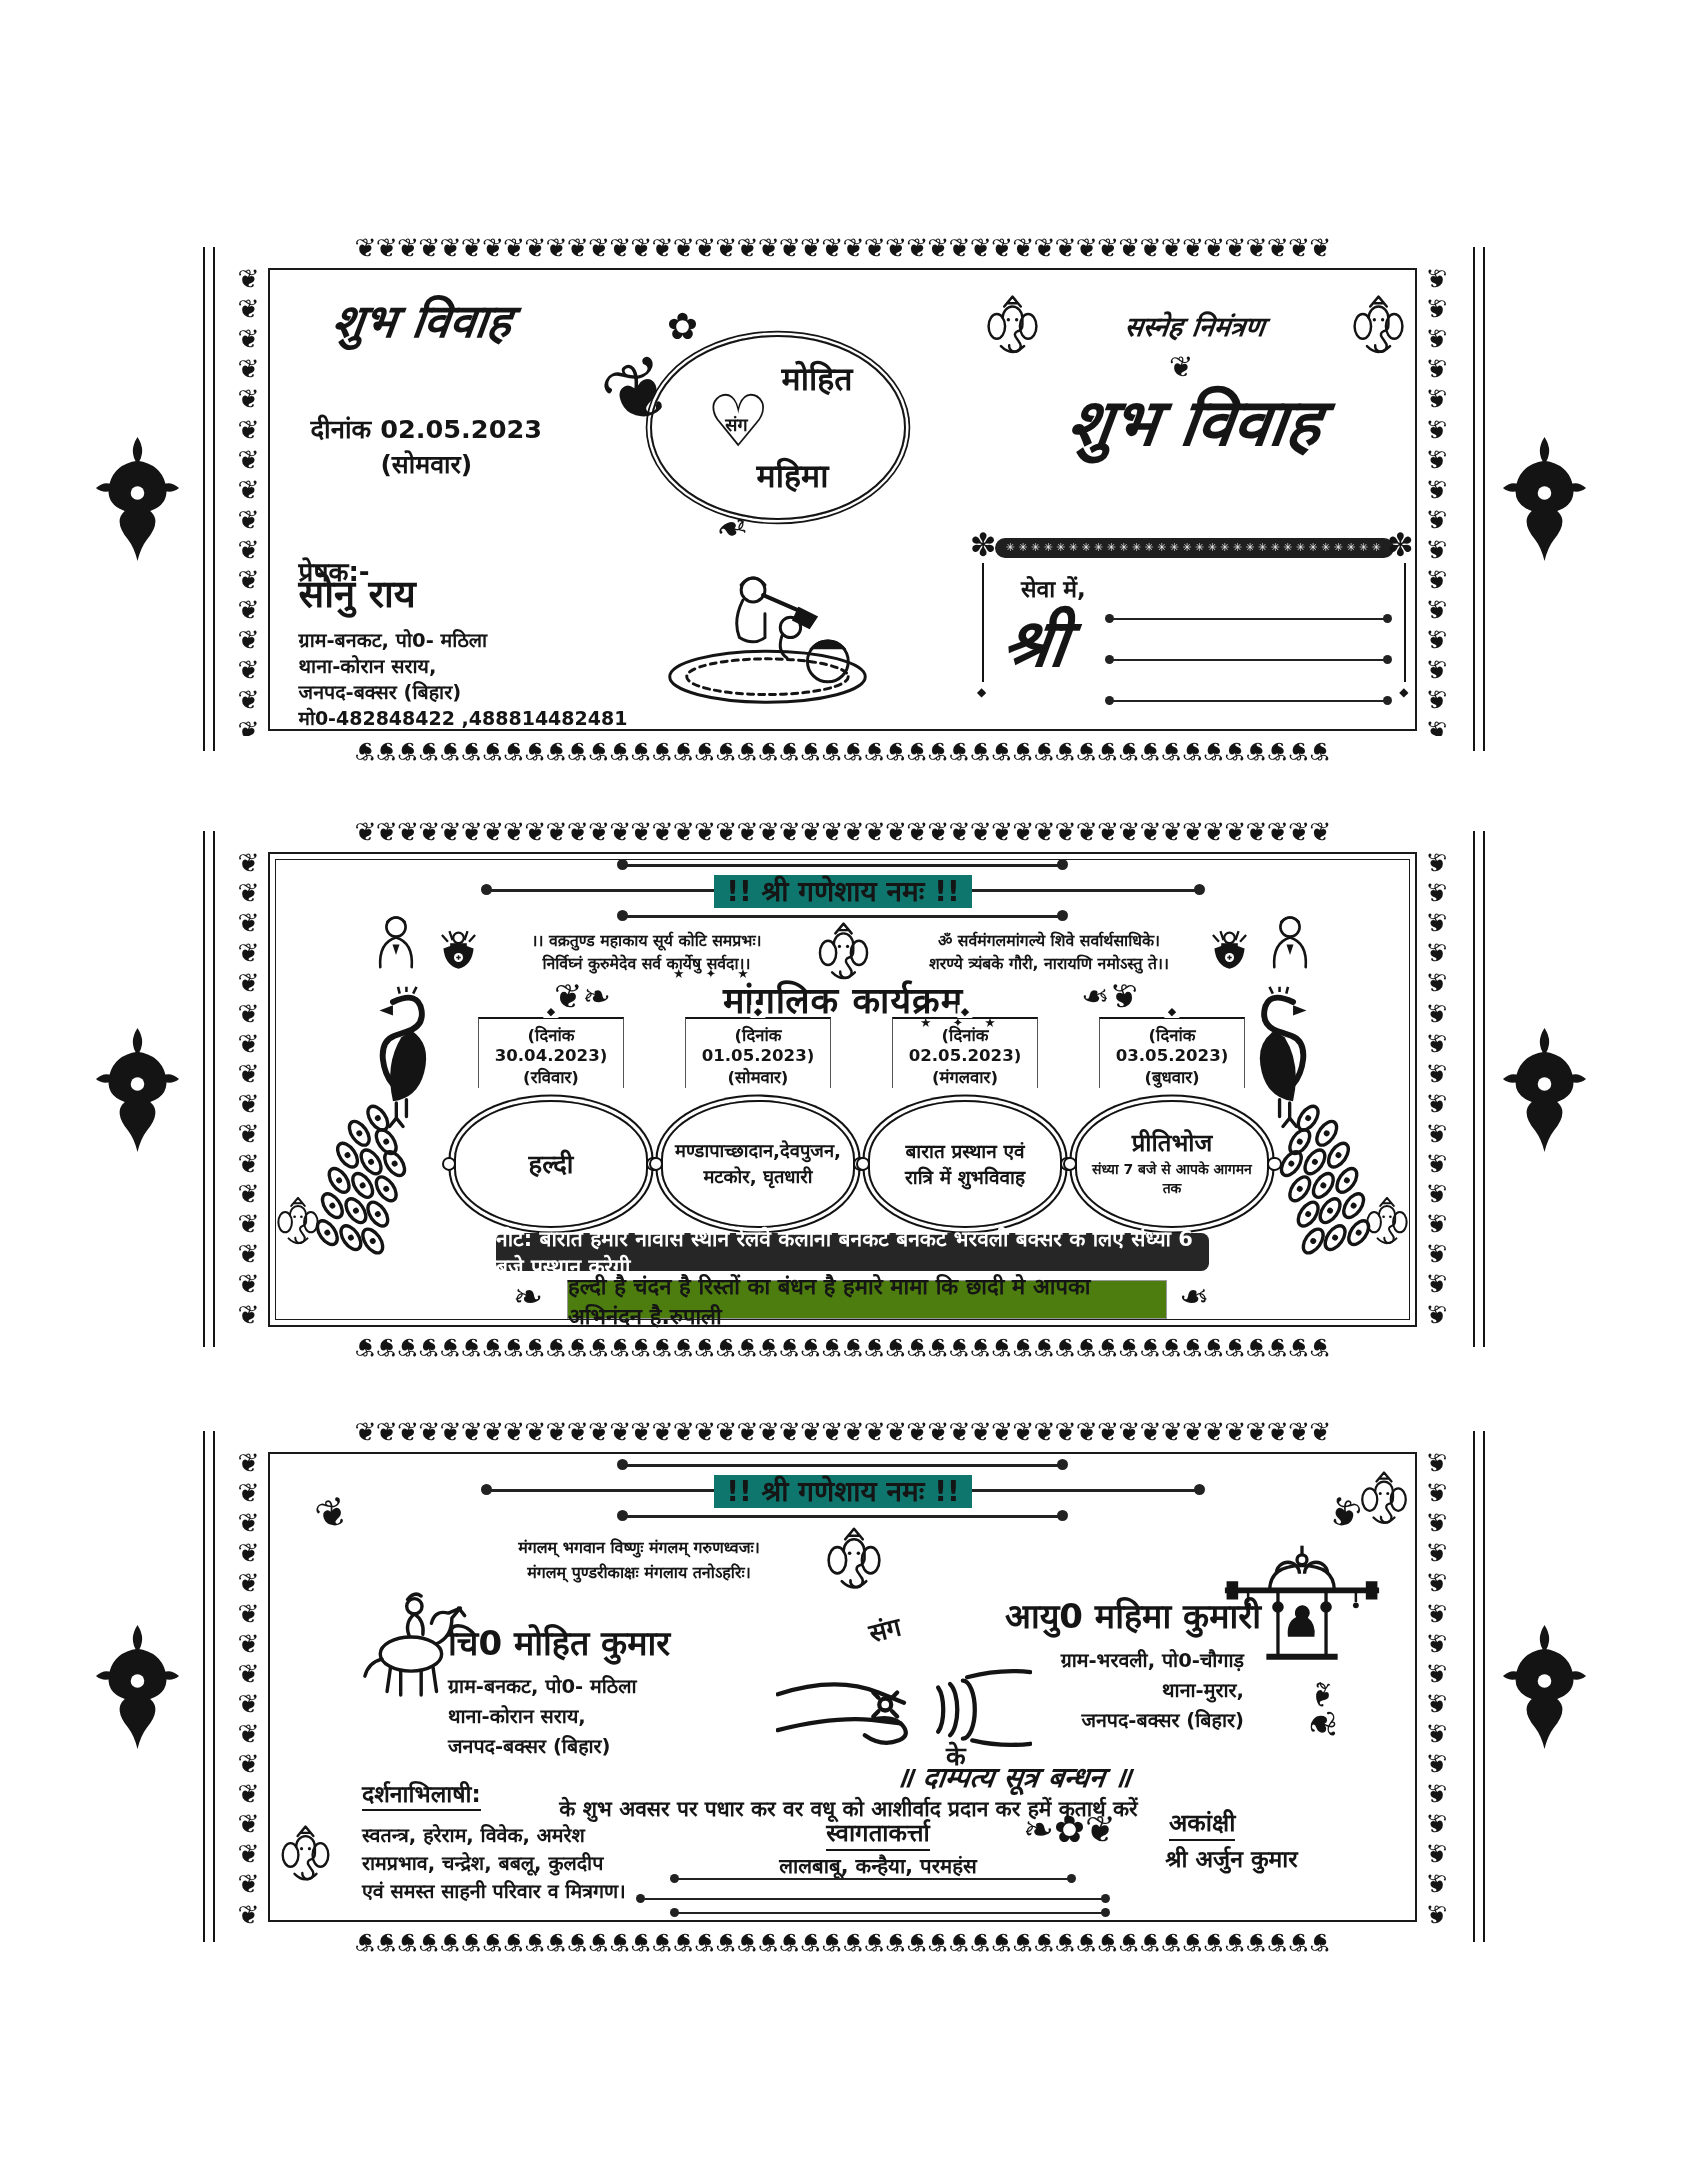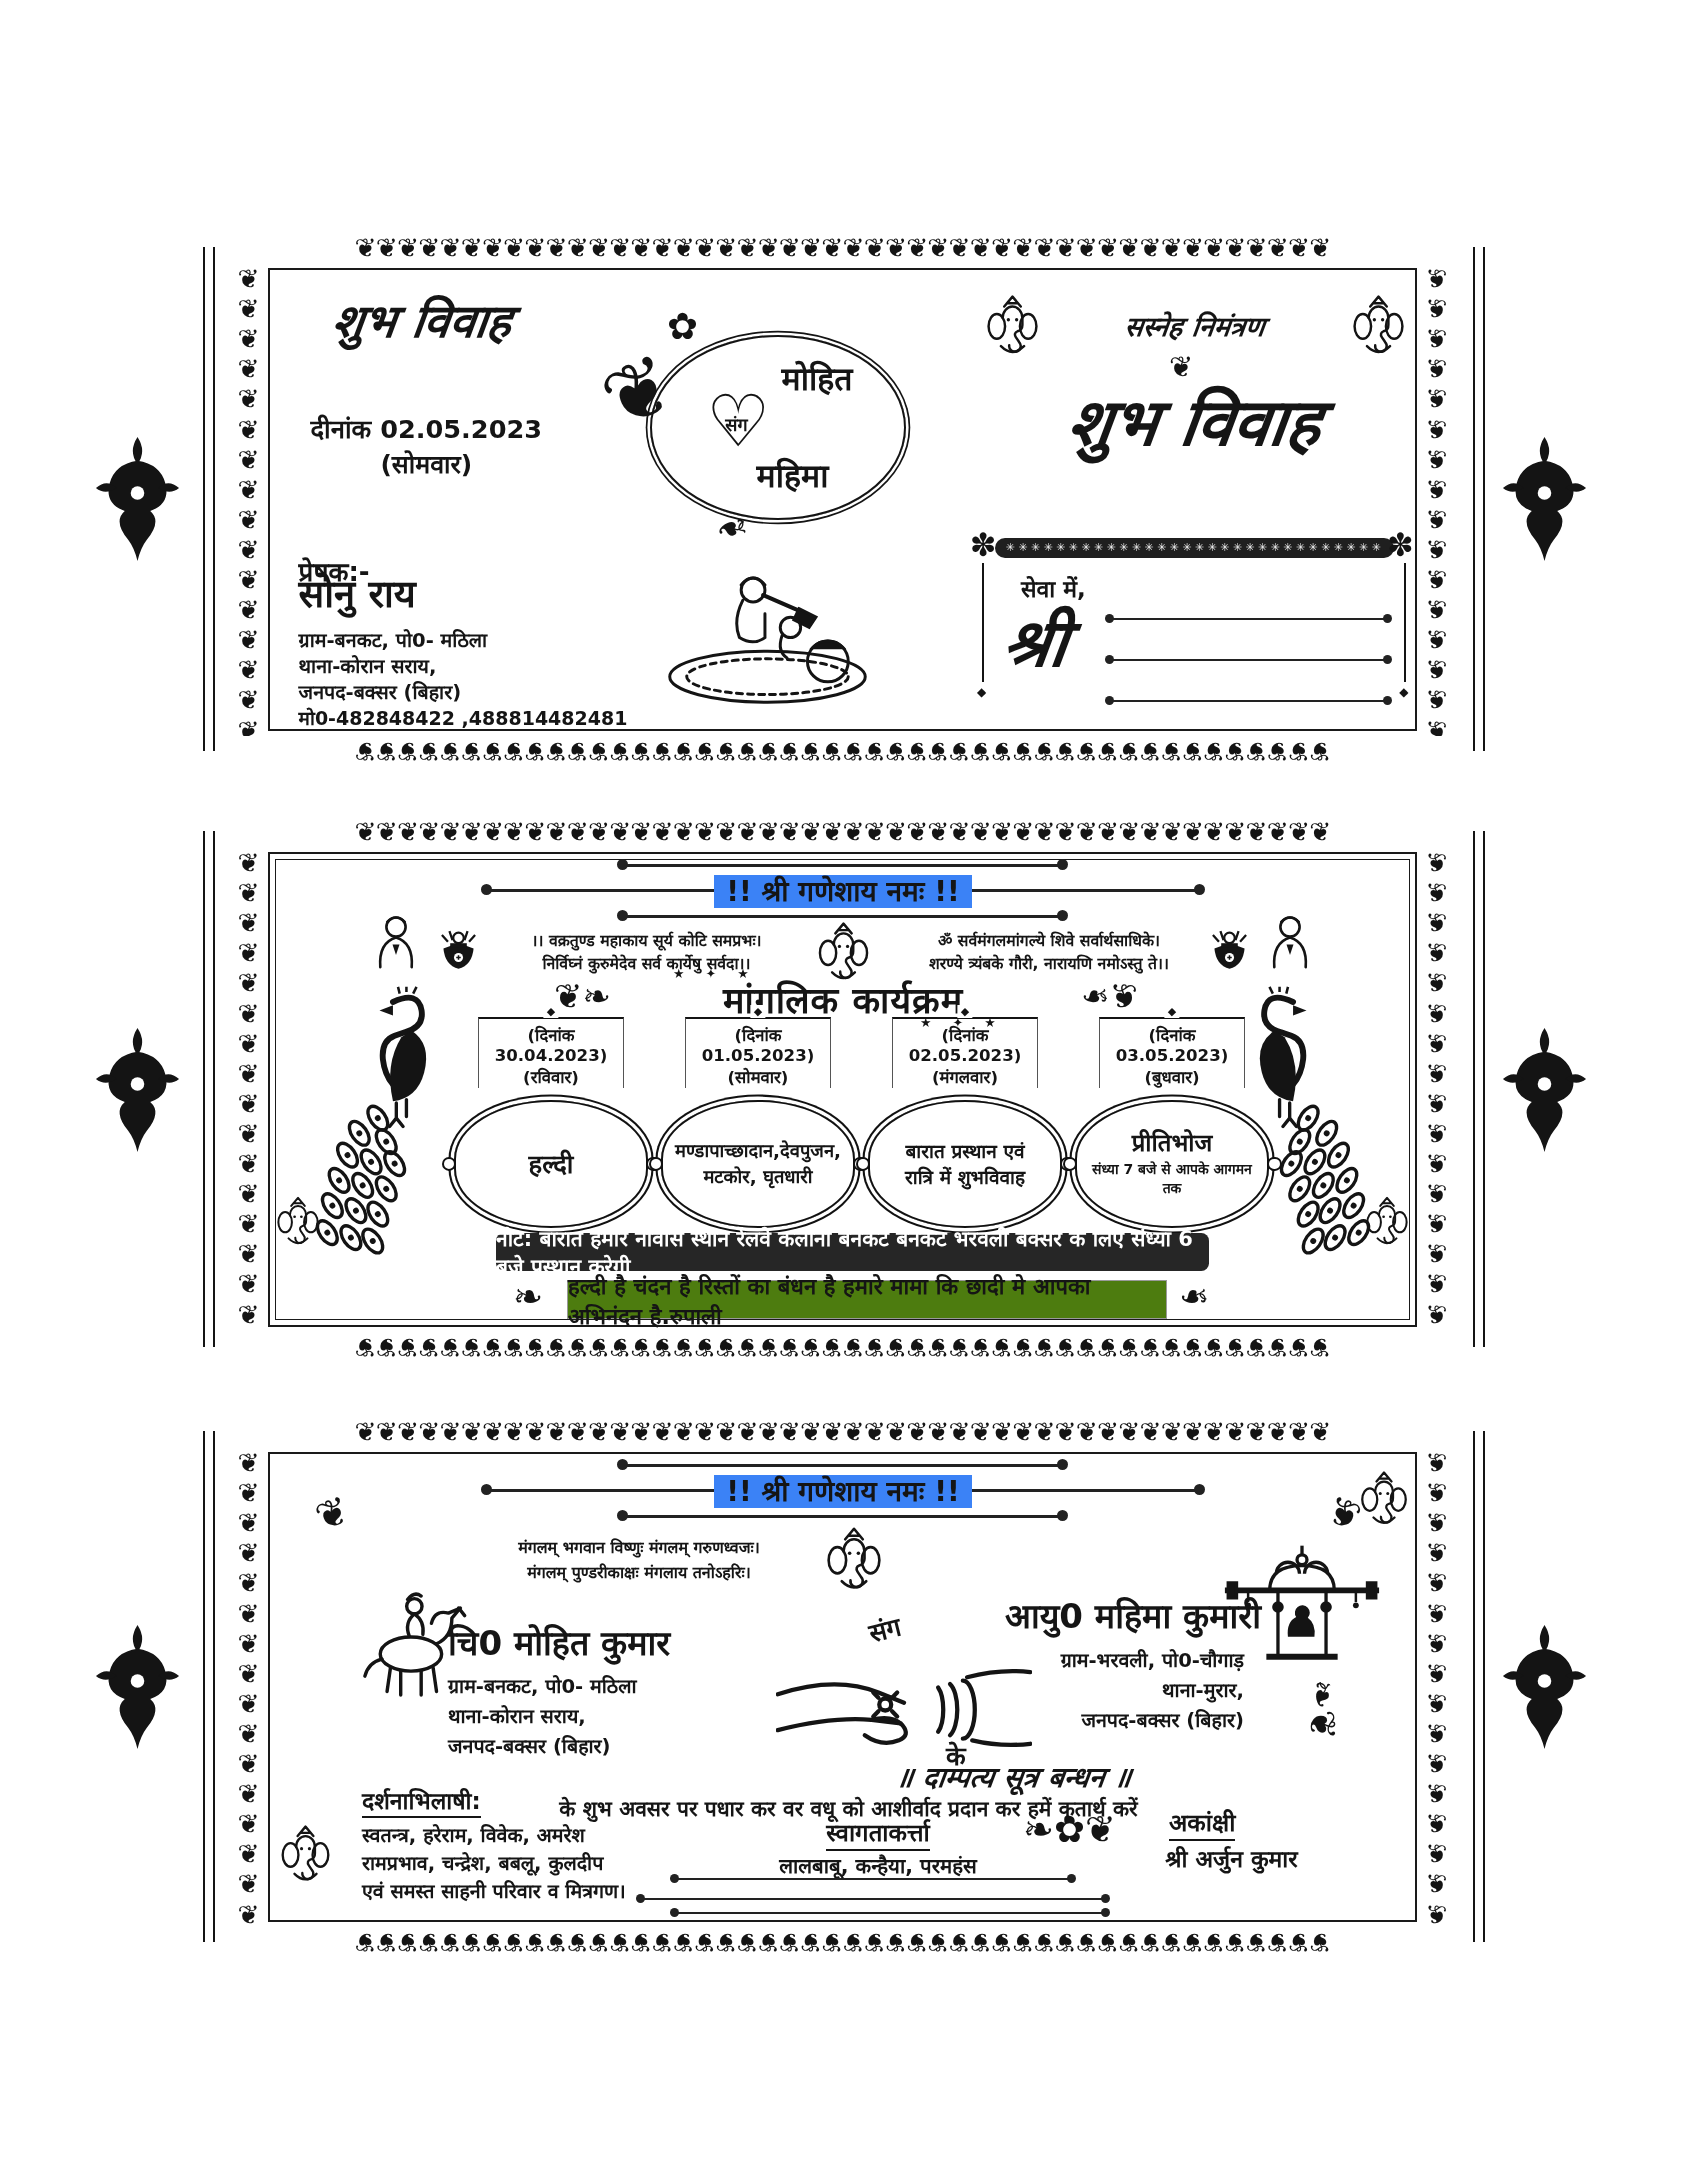--- a/index.html
+++ b/index.html
@@ -27,21 +27,21 @@
   .ctr{text-align:center;}
   .dotline{position:absolute;height:0;border-top:3.4px solid #222;border-radius:1.7px;}
   .dotline::before,.dotline::after{content:"";position:absolute;width:11px;height:11px;background:#222;border-radius:50%;top:-7.7px;}
   .dotline::before{left:-4.3px;}
   .dotline::after{right:-4.3px;}
   .thinline{position:absolute;height:0;border-top:2.6px solid #222;}
   .thinline::before,.thinline::after{content:"";position:absolute;width:9.4px;height:9.4px;background:#222;border-radius:50%;top:-6px;}
   .thinline::before{left:-3.4px;}
   .thinline::after{right:-3.4px;}
   .hdr-text{position:absolute;width:100%;text-align:center;}
-  .hdr-text span{background:#3b82f6;padding:0 12px;font-size:28px;font-weight:700;}
+  .hdr-text span{background:#0f766e;padding:0 12px;font-size:28px;font-weight:700;}
   .band{position:absolute;background:#1f1f1f;border-radius:10.2px;color:#efefef;overflow:hidden;
     font-size:11px;line-height:20.4px;letter-spacing:3.4px;text-align:center;white-space:nowrap;}
   .evt{position:absolute;top:160px;width:194px;text-align:center;}
   .evt-date{position:relative;margin:0 24px;border-top:2.6px solid #141414;border-left:1.7px solid #555;border-right:1.7px solid #555;padding:4.3px 0 0;}
   .evt-date::before{content:"◆";position:absolute;top:-14.5px;left:50%;transform:translateX(-50%);font-size:11px;color:#141414;background:#fff;padding:0 3.4px;}
   .evt-date-l1{font-size:16.6px;font-weight:700;}
   .evt-date-l2{font-size:16.6px;font-weight:700;}
   .evt-frame{position:relative;margin-top:12px;height:128px;border:2.6px solid #111;border-radius:50%/46%;
     box-shadow:0 0 0 3.4px #fff,0 0 0 5.5px #111;display:flex;flex-direction:column;justify-content:center;padding:5.1px 10.2px;box-sizing:border-box;}
   .evt-frame::before,.evt-frame::after{content:"";position:absolute;top:50%;width:10.2px;height:10.2px;border:2.6px solid #111;border-radius:50%;background:#fff;transform:translateY(-50%);}
@@ -470,21 +470,21 @@
           <use href="#ic-ganesh"></use>
         </svg>
       <div class="abs fleur" style="left:1019px;top:232px;font-size:36px;transform:rotate(90deg);">❧❦</div>
 
       <div class="abs script ctr" style="left:545px;top:300px;width:392px;font-size:28px;">॥ दाम्पत्य सूत्र बन्धन ॥</div>
       <div class="abs b ctr" style="left:239px;top:337px;width:673px;font-size:21px;">के शुभ अवसर पर पधार कर वर वधू को आशीर्वाद प्रदान कर हमें कृतार्थ करें</div>
 
       <svg class="icon" style="left:6.8px;top:368px;width:51px;height:63px;" viewBox="0 0 60 74" width="51" height="63">
           <use href="#ic-ganesh"></use>
         </svg>
-      <div class="abs b" style="left:89px;top:327px;font-size:23px;"><span class="ul">दर्शनाभिलाषी:</span></div>
+      <div class="abs b" style="left:89px;top:320px;font-size:23px;"><span class="ul">दर्शनाभिलाषी:</span></div>
       <div class="abs addr" style="left:89px;top:365px;font-size:19.6px;line-height:28px;">
         <div>स्वतन्त्र, हरेराम, विवेक, अमरेश</div>
         <div>रामप्रभाव, चन्द्रेश, बबलू, कुलदीप</div>
         <div>एवं समस्त साहनी परिवार व मित्रगण।</div>
       </div>
 
       <div class="abs b ctr" style="left:477px;top:358px;width:256px;font-size:24px;"><span class="ul">स्वागताकर्त्ता</span></div>
       <div class="abs b ctr" style="left:460px;top:394px;width:290px;font-size:20.4px;">लालबाबू, कन्हैया, परमहंस</div>
       <div class="abs fleur" style="left:750px;top:351px;font-size:37px;">❧✿❦</div>
       <div class="thinline" style="left:400px;top:421px;width:400px;"></div>

